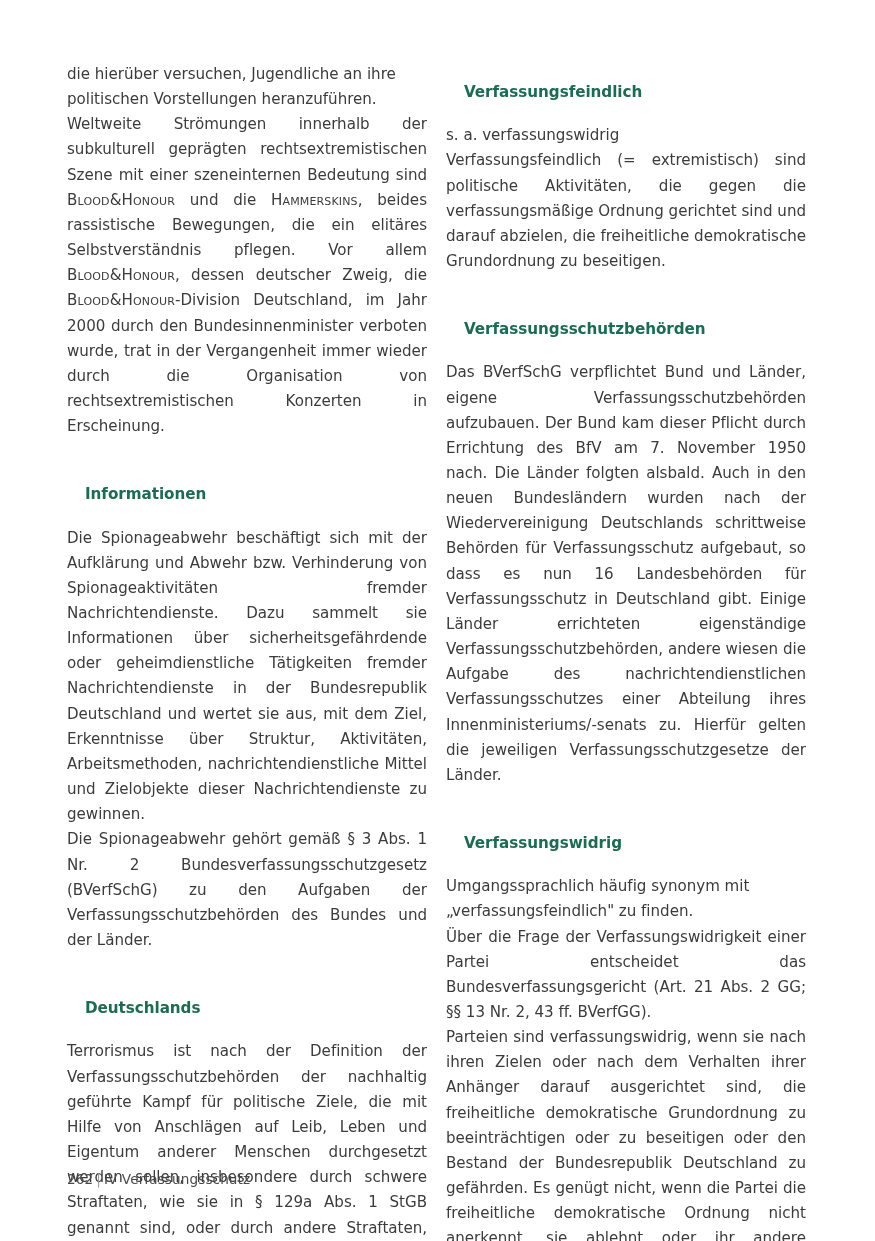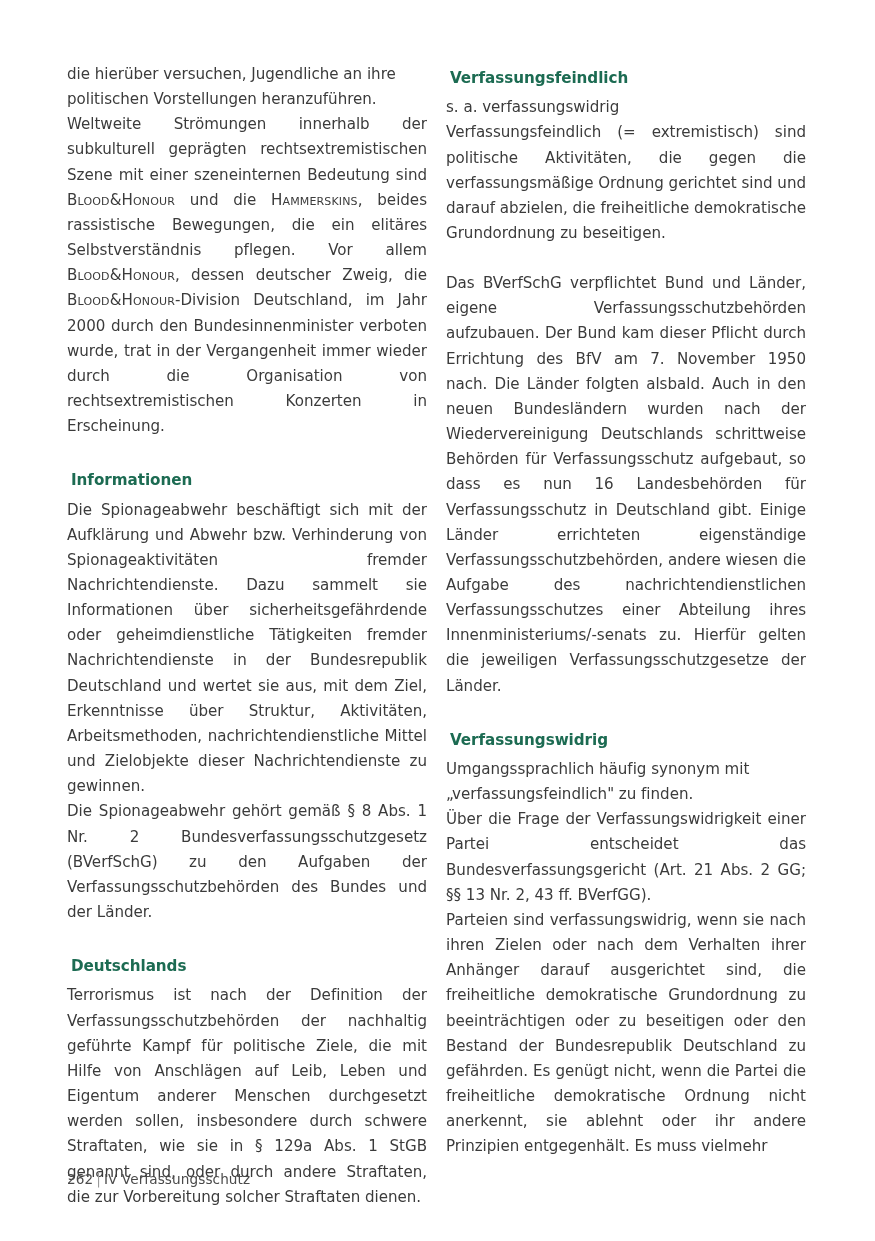--- a/index.html
+++ b/index.html
@@ -37,21 +37,21 @@
   .col {
     width: 360px;
     flex: 0 0 360px;
   }
 
   h2.section-head {
     font-size: 15.2px;
     line-height: 25.2px;
     font-weight: bold;
     color: #1c6b52;
-    margin: 4px;
+    margin: 18px;
     letter-spacing: -0.05px;
   }
 
   .head-gap { height: 25px; }
 
   p.para {
     font-size: 15.1px;
     line-height: 25.15px;
     margin: 0;
     text-align: justify;
@@ -98,37 +98,38 @@
 
       <p class="para nojust">die hierüber versuchen, Jugendliche an ihre politischen Vorstellungen heranzuführen.</p>
 
       <p class="para"><span>Weltweite Strömungen innerhalb der subkulturell geprägten rechtsextremistischen Szene mit einer szeneinternen Bedeutung sind </span><span class="smallcaps">Blood&amp;Honour</span><span> und die </span><span class="smallcaps">Hammerskins</span><span>, beides rassistische Bewegungen, die ein elitäres Selbstverständnis pflegen. Vor allem </span><span class="smallcaps">Blood&amp;Honour</span><span>, dessen deutscher Zweig, die </span><span class="smallcaps">Blood&amp;Honour</span><span>-Division Deutschland, im Jahr 2000 durch den Bundesinnenminister verboten wurde, trat in der Vergangenheit immer wieder durch die Organisation von rechtsextremistischen Konzerten in Erscheinung.</span></p>
 
       <div class="head-gap"></div>
       <h2 class="section-head">Informationen</h2>
 
       <p class="para">Die Spionageabwehr beschäftigt sich mit der Aufklärung und Abwehr bzw. Verhinderung von Spionageaktivitäten fremder Nachrichtendienste. Dazu sammelt sie Informationen über sicherheitsgefährdende oder geheimdienstliche Tätigkeiten fremder Nachrichtendienste in der Bundesrepublik Deutschland und wertet sie aus, mit dem Ziel, Erkenntnisse über Struktur, Aktivitäten, Arbeitsmethoden, nachrichtendienstliche Mittel und Zielobjekte dieser Nachrichtendienste zu gewinnen.</p>
 
-      <p class="para">Die Spionageabwehr gehört gemäß § 8 Abs. 1 Nr. 2 Bundesverfassungsschutzgesetz (BVerfSchG) zu den Aufgaben der Verfassungsschutzbehörden des Bundes und der Länder.</p>
+      <p class="para">Die Spionageabwehr gehört gemäß § 3 Abs. 1 Nr. 2 Bundesverfassungsschutzgesetz (BVerfSchG) zu den Aufgaben der Verfassungsschutzbehörden des Bundes und der Länder.</p>
 
       <div class="head-gap"></div>
       <h2 class="section-head">Deutschlands</h2>
 
       <p class="para">Terrorismus ist nach der Definition der Verfassungsschutzbehörden der nachhaltig geführte Kampf für politische Ziele, die mit Hilfe von Anschlägen auf Leib, Leben und Eigentum anderer Menschen durchgesetzt werden sollen, insbesondere durch schwere Straftaten, wie sie in § 129a Abs. 1 StGB genannt sind, oder durch andere Straftaten, die zur Vorbereitung solcher Straftaten dienen.</p>
     </div>
 
     <div class="col">
 
       <h2 class="section-head">Verfassungsfeindlich</h2>
 
       <p class="para nojust">s. a. verfassungswidrig</p>
 
       <p class="para">Verfassungsfeindlich (= extremistisch) sind politische Aktivitäten, die gegen die verfassungsmäßige Ordnung gerichtet sind und darauf abzielen, die freiheitliche demokratische Grundordnung zu beseitigen.</p>
 
       <div class="head-gap"></div>
+      <h2 class="section-head">Verfassungsschutzbehörden</h2>
 
       <p class="para">Das BVerfSchG verpflichtet Bund und Länder, eigene Verfassungsschutzbehörden aufzubauen. Der Bund kam dieser Pflicht durch Errichtung des BfV am 7. November 1950 nach. Die Länder folgten alsbald. Auch in den neuen Bundesländern wurden nach der Wiedervereinigung Deutschlands schrittweise Behörden für Verfassungsschutz aufgebaut, so dass es nun 16 Landesbehörden für Verfassungsschutz in Deutschland gibt. Einige Länder errichteten eigenständige Verfassungsschutzbehörden, andere wiesen die Aufgabe des nachrichtendienstlichen Verfassungsschutzes einer Abteilung ihres Innenministeriums/-senats zu. Hierfür gelten die jeweiligen Verfassungsschutzgesetze der Länder.</p>
 
       <div class="head-gap"></div>
       <h2 class="section-head">Verfassungswidrig</h2>
 
       <p class="para nojust">Umgangssprachlich häufig synonym mit „verfassungsfeindlich" zu finden.</p>
 
       <p class="para">Über die Frage der Verfassungswidrigkeit einer Partei entscheidet das Bundesverfassungsgericht (Art. 21 Abs. 2 GG; §§ 13 Nr. 2, 43 ff. BVerfGG).</p>
 

